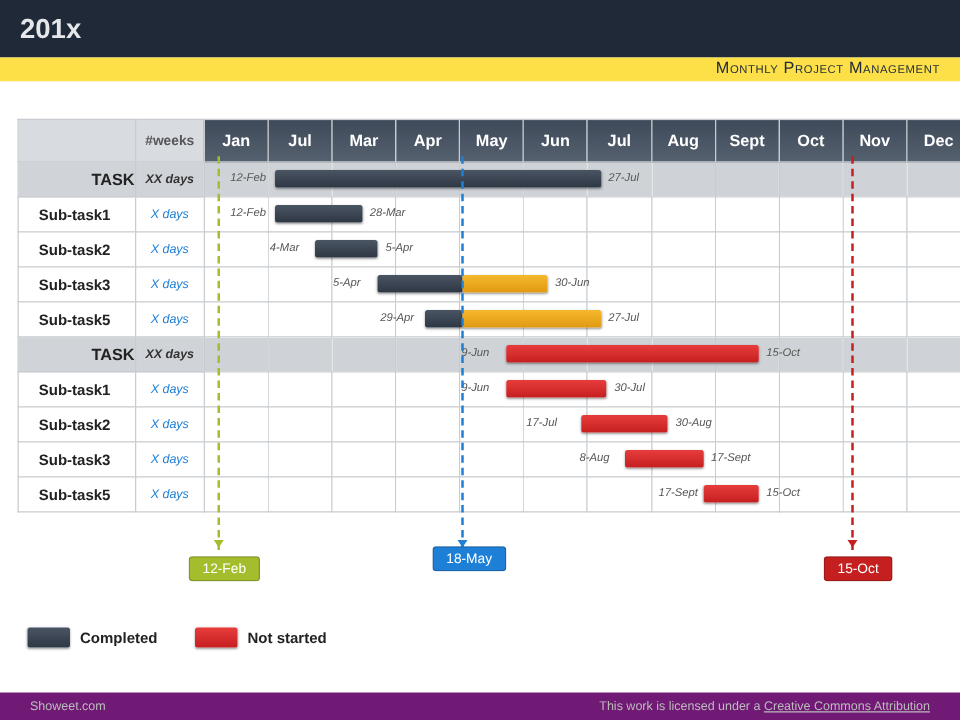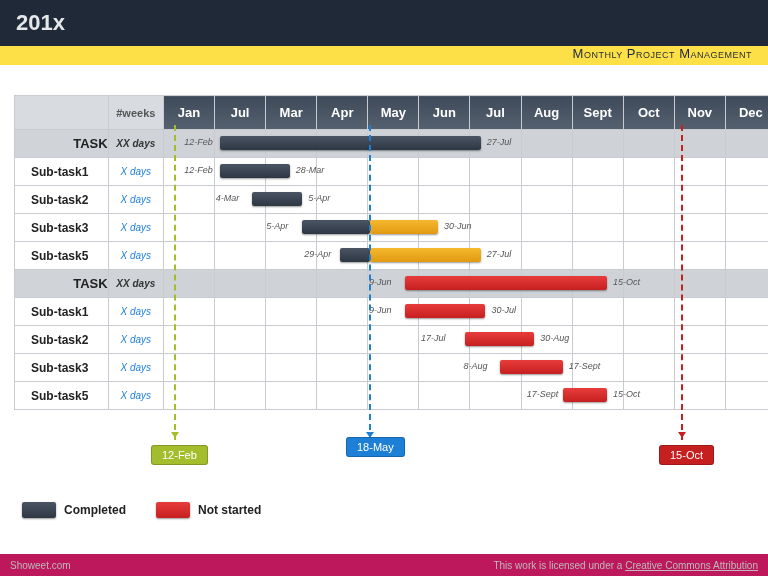--- a/index.html
+++ b/index.html
@@ -40,21 +40,21 @@
 .marker-tag { position: absolute; top: 380px; padding: 3px 10px; font-size: 11px; color: #fff; border-radius: 3px; border: 1px solid rgba(0,0,0,0.2); }
 .tag-green { background:#a4bd2c; left: 151px; }
 .tag-blue { background:#1e7fd6; left: 346px; top: 372px; }
 .tag-red { background:#c61f1f; left: 659px; }
 .legend { position: absolute; left: 22px; top: 502px; display: flex; gap: 30px; align-items: flex-start; }
 .legend-item { display: flex; align-items: center; gap: 8px; font-size: 12px; font-weight: bold; color: #222; }
 .swatch { width: 34px; height: 16px; border-radius: 2px; box-shadow: 0 1px 2px rgba(0,0,0,0.4); }
 .swatch.dark { background: linear-gradient(#4a5563,#2e3744); }
 .swatch.orange { background: linear-gradient(#f5b82e,#e09a12); }
 .swatch.red { background: linear-gradient(#e73c3c,#c61f1f); }
-.footer { position: absolute; bottom: 0; left: 0; right: 0; height: 22px; background: #be185d; display: flex; justify-content: space-between; align-items: center; padding: 0 10px; font-size: 10px; color: #bbb; }
+.footer { position: absolute; bottom: 0; left: 0; right: 0; height: 22px; background: #701a75; display: flex; justify-content: space-between; align-items: center; padding: 0 24px; font-size: 10px; color: #bbb; }
 .footer a { color: #bbb; text-decoration: underline; }
 </style>
 </head>
 <body>
 
 <div class="header">
   <div class="header-left">201x</div>
 </div>
 <div class="subheader">
   <div class="subheader-text">Monthly Project Management</div>

